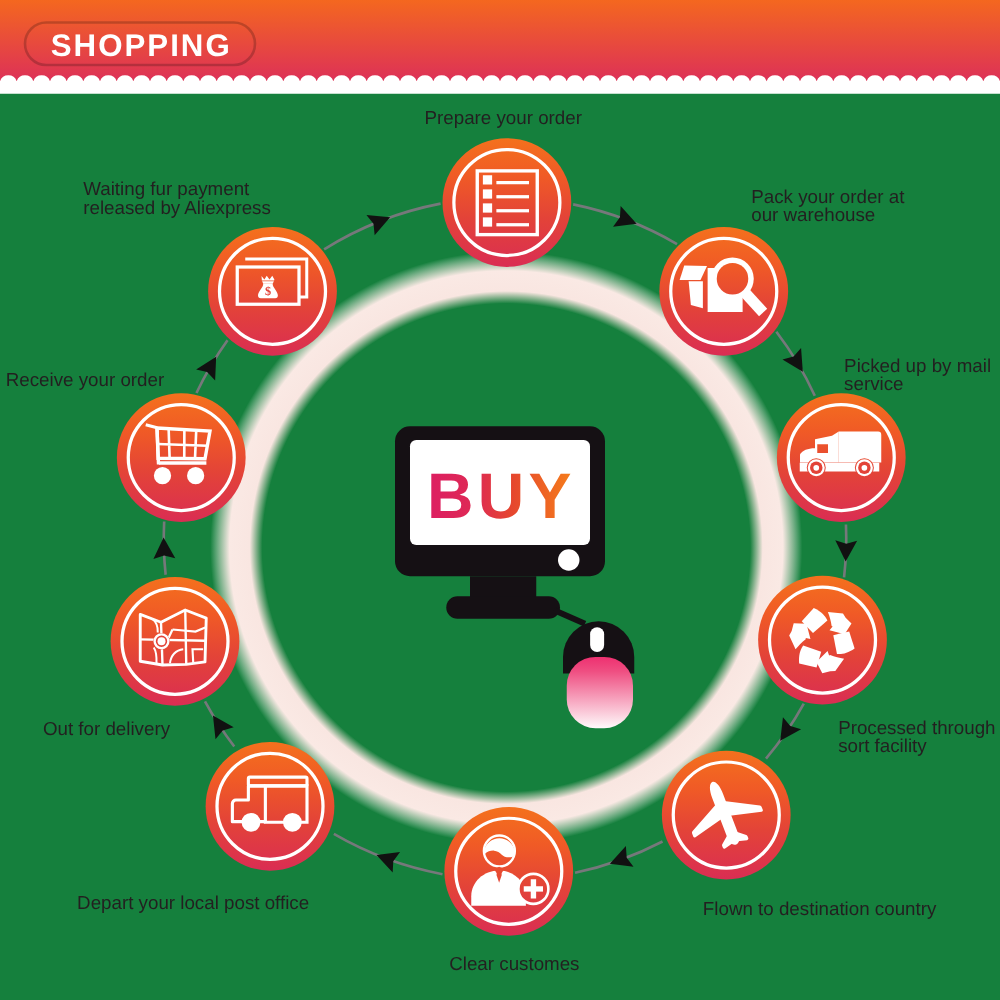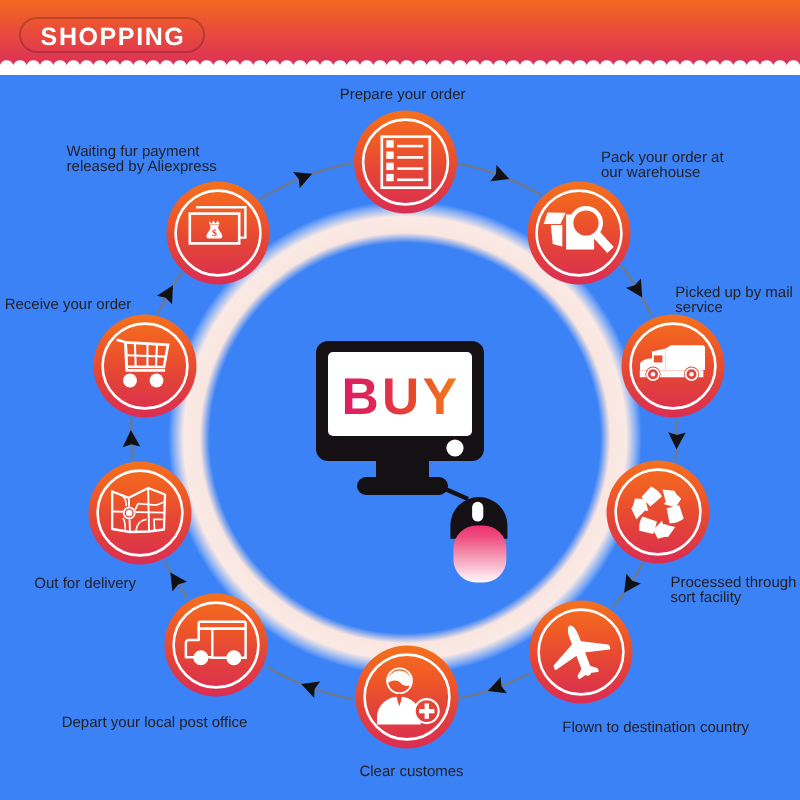--- a/index.html
+++ b/index.html
@@ -1,20 +1,20 @@
 <!DOCTYPE html>
 <html><head>
 <meta charset="utf-8">
 <style>
   html,body{margin:0;padding:0;background:#fff;}
   body{width:800px;height:800px;overflow:hidden;
        font-family:"Liberation Sans",sans-serif;}
   svg, svg text{-webkit-font-smoothing:antialiased;
        text-rendering:geometricPrecision;}
-  #stage{position:relative;width:800px;height:800px;background:#3b82f6;}
+  #stage{position:relative;width:800px;height:800px;background:#15803d;}
   #badge-text{position:absolute;left:0;top:0;width:179px;height:38px;
          display:flex;align-items:center;justify-content:center;
          color:#ffffff;font-size:25px;font-weight:bold;letter-spacing:1.6px;}
 </style>
 </head>
 <body>
 
 <div id="stage">
 
 <svg id="scene" width="800" height="800" viewBox="0 0 800 800" xmlns="http://www.w3.org/2000/svg">

